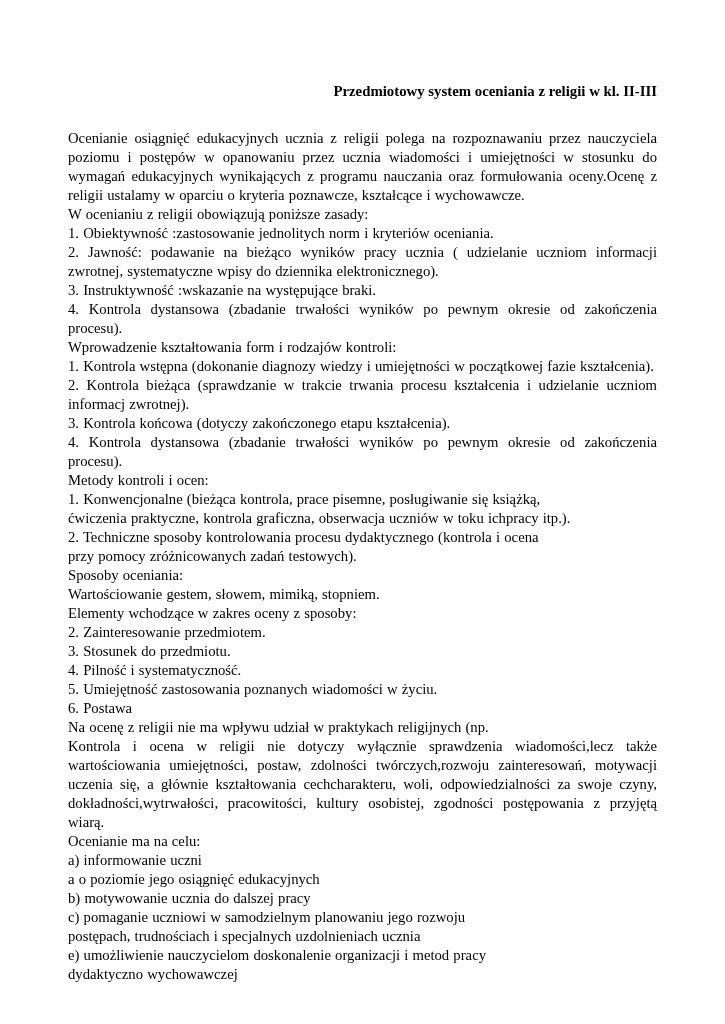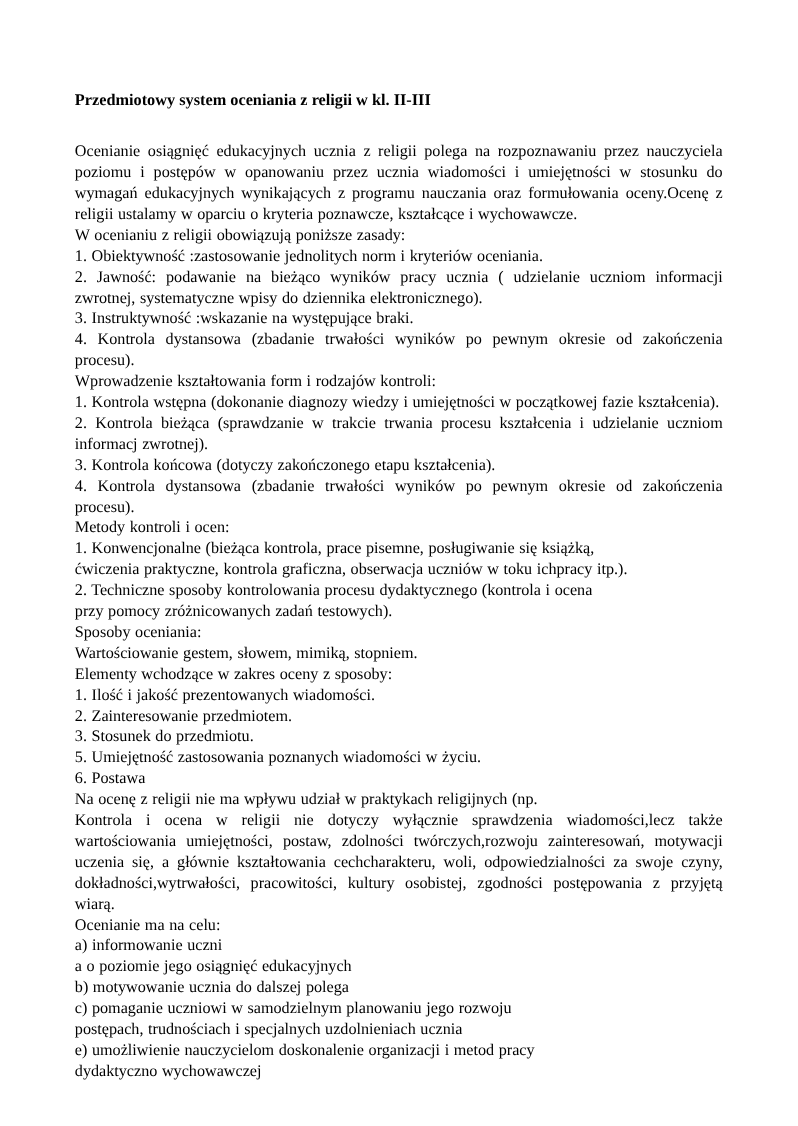--- a/index.html
+++ b/index.html
@@ -17,21 +17,21 @@
     box-sizing: border-box;
     width: 725px;
     min-height: 1024px;
     background: #ffffff;
     padding: 82px 68px 40px 68px;
   }
   .doc-title {
     font-size: 14.8px;
     line-height: 19px;
     font-weight: bold;
-    text-align: left;
+    text-align: right;
     margin: 0 0 28px 0;
   }
   .doc-body p {
     margin: 0;
     font-size: 14.7px;
     line-height: 19px;
     text-align: justify;
     word-spacing: 0.5px;
   }
 </style>
@@ -53,30 +53,30 @@
     <p>3. Kontrola końcowa (dotyczy zakończonego etapu kształcenia).</p>
     <p>4. Kontrola dystansowa  (zbadanie  trwałości wyników po pewnym okresie od zakończenia procesu).</p>
     <p>Metody kontroli i ocen:</p>
     <p>1. Konwencjonalne  (bieżąca kontrola, prace pisemne, posługiwanie  się książką,</p>
     <p>ćwiczenia praktyczne, kontrola graficzna, obserwacja uczniów w toku ichpracy itp.).</p>
     <p>2. Techniczne sposoby kontrolowania procesu dydaktycznego (kontrola  i ocena</p>
     <p>przy pomocy zróżnicowanych zadań testowych).</p>
     <p>Sposoby oceniania:</p>
     <p>Wartościowanie gestem, słowem, mimiką, stopniem.</p>
     <p>Elementy wchodzące w zakres oceny z sposoby:</p>
-    <p>1. Ilość i jakość prezentowanych wiadomości.</p>
     <p>2. Zainteresowanie przedmiotem.</p>
     <p>3. Stosunek do przedmiotu.</p>
+    <p>4. Pilność i systematyczność.</p>
     <p>5. Umiejętność zastosowania poznanych wiadomości w życiu.</p>
     <p>6. Postawa</p>
     <p>Na ocenę z religii nie ma wpływu udział w praktykach religijnych (np.</p>
     <p>Kontrola i ocena w religii nie dotyczy wyłącznie sprawdzenia wiadomości,lecz także wartościowania umiejętności, postaw, zdolności twórczych,rozwoju zainteresowań, motywacji uczenia się, a głównie kształtowania cechcharakteru, woli, odpowiedzialności za swoje czyny, dokładności,wytrwałości, pracowitości, kultury osobistej, zgodności postępowania z przyjętą wiarą.</p>
     <p>Ocenianie ma na celu:</p>
     <p>a) informowanie uczni</p>
     <p>a o poziomie jego osiągnięć edukacyjnych</p>
-    <p>b) motywowanie ucznia do dalszej polega</p>
+    <p>b) motywowanie ucznia do dalszej pracy</p>
     <p>c) pomaganie uczniowi w samodzielnym planowaniu jego rozwoju</p>
     <p>postępach, trudnościach i specjalnych uzdolnieniach ucznia</p>
     <p>e)  umożliwienie  nauczycielom  doskonalenie  organizacji  i  metod  pracy</p>
     <p>dydaktyczno wychowawczej</p>
 
   </div>
 </div>
 
 </body></html>

